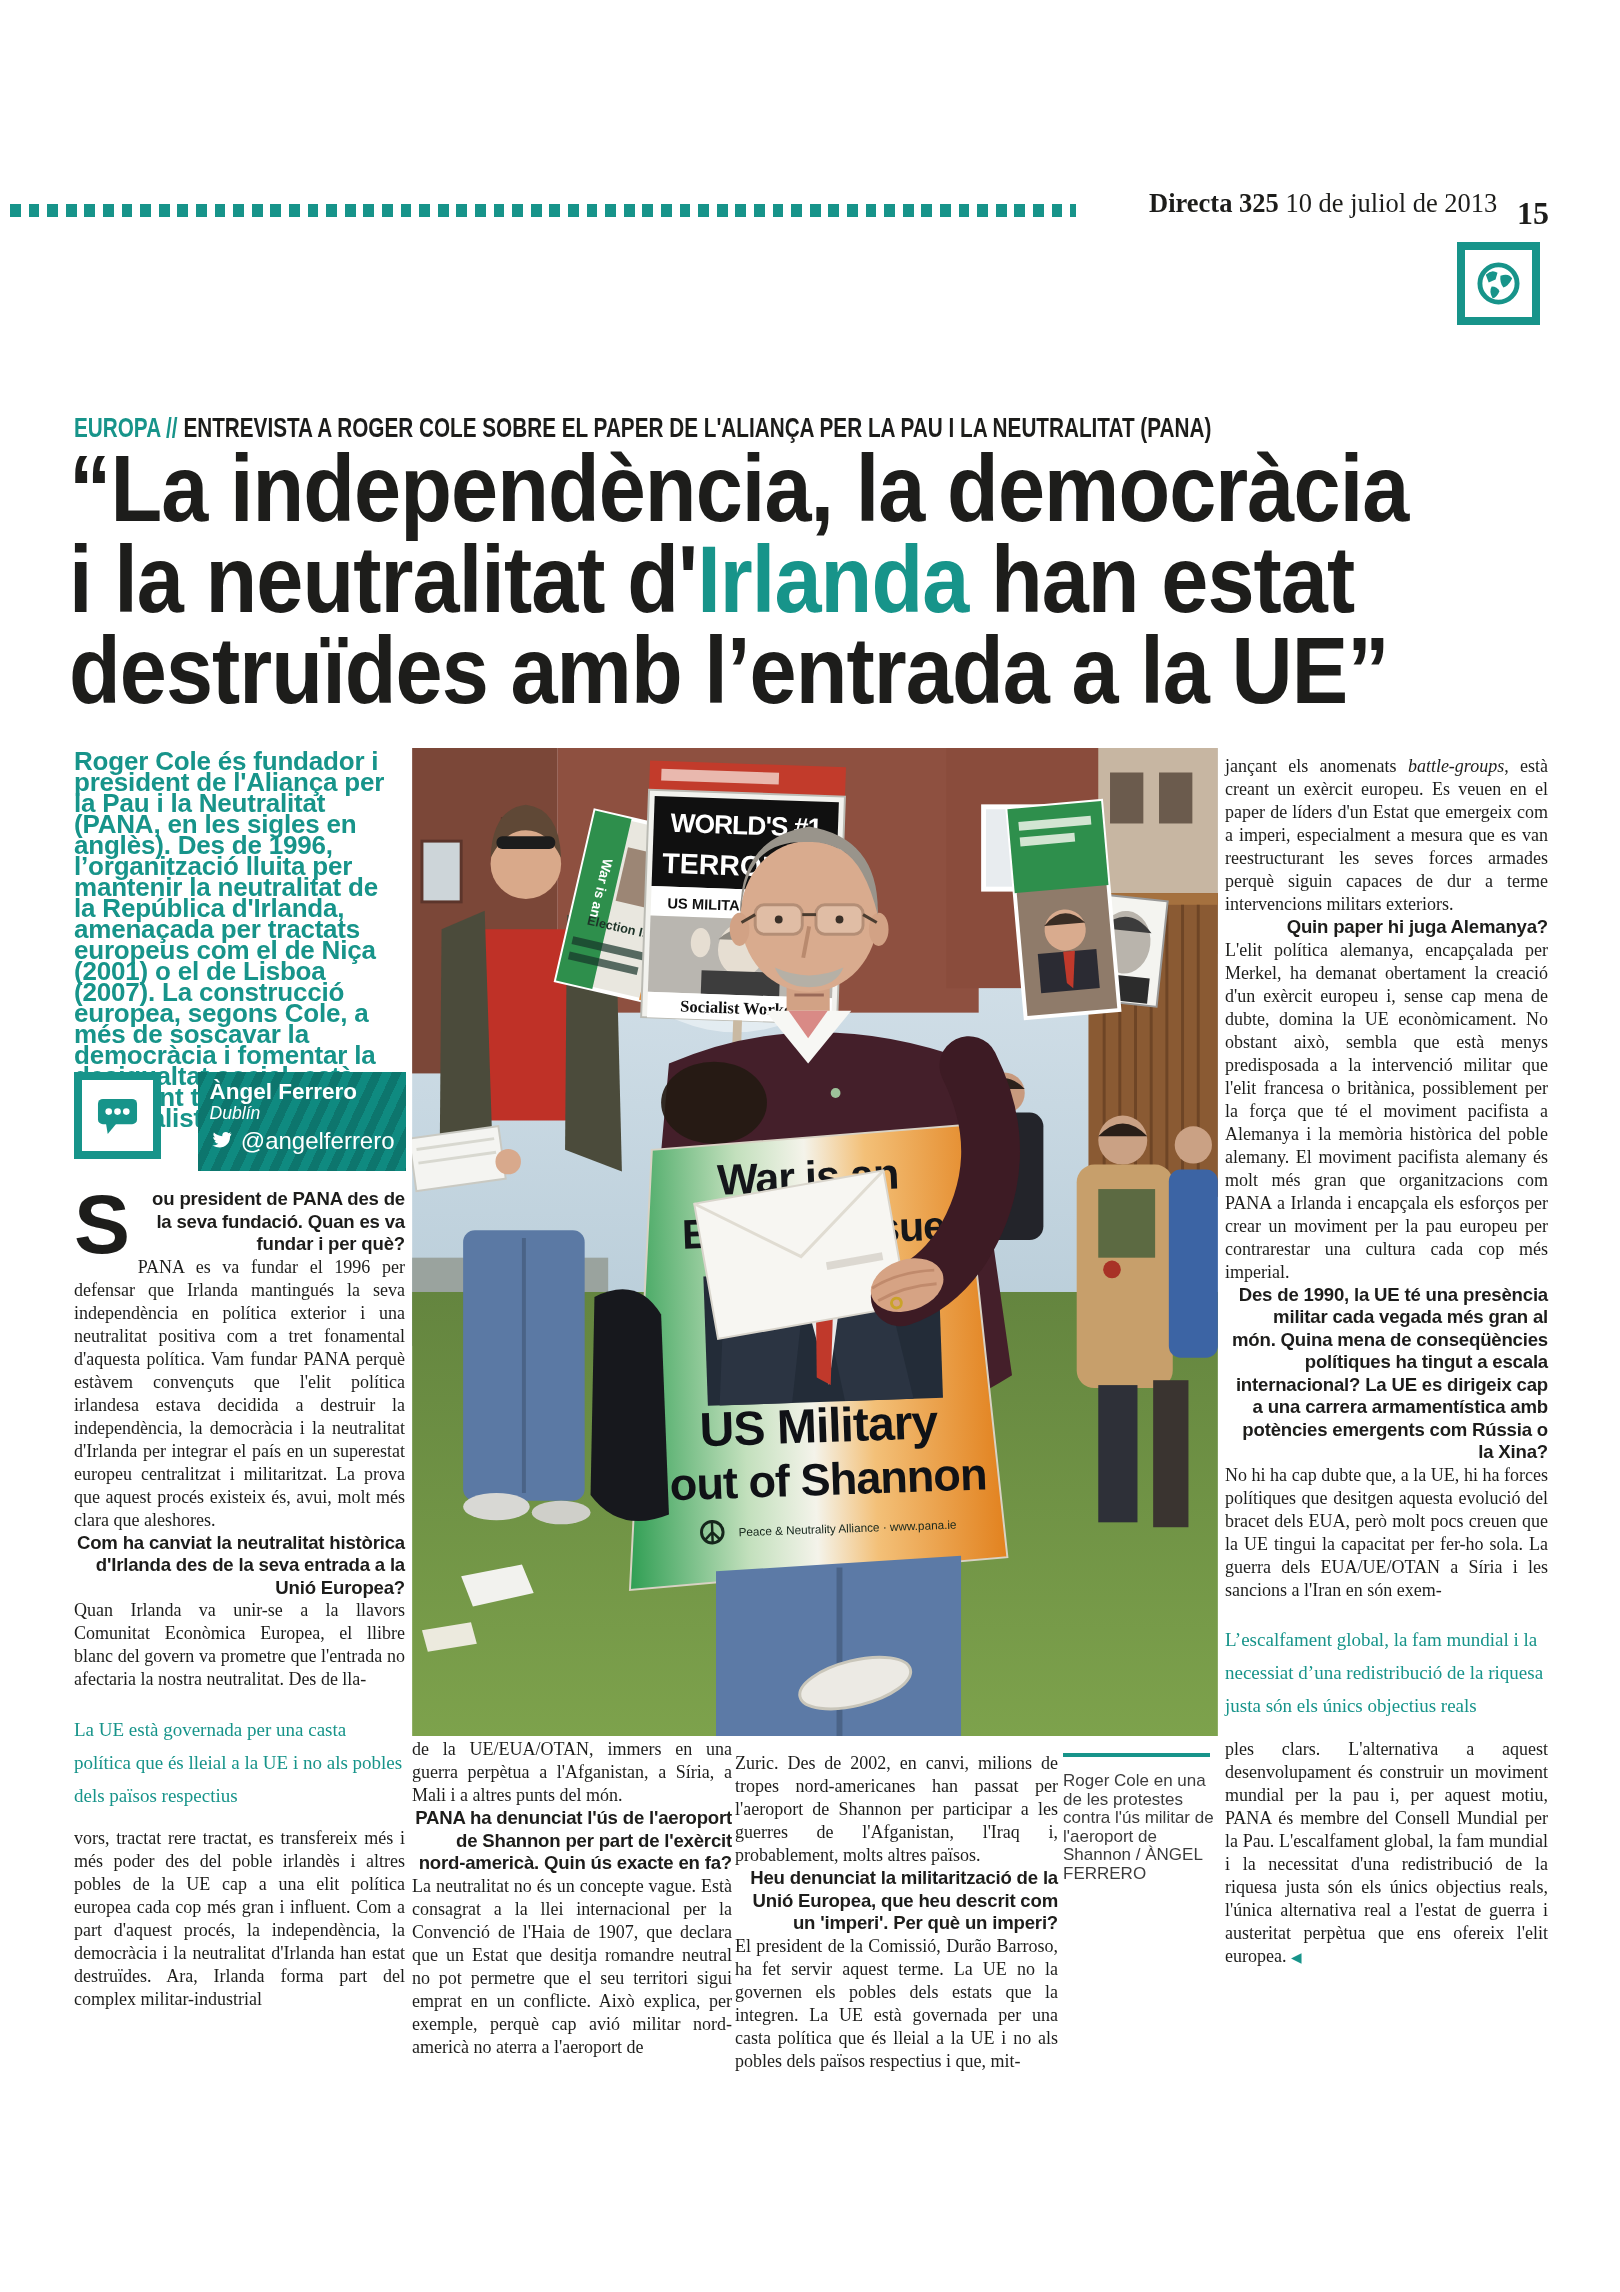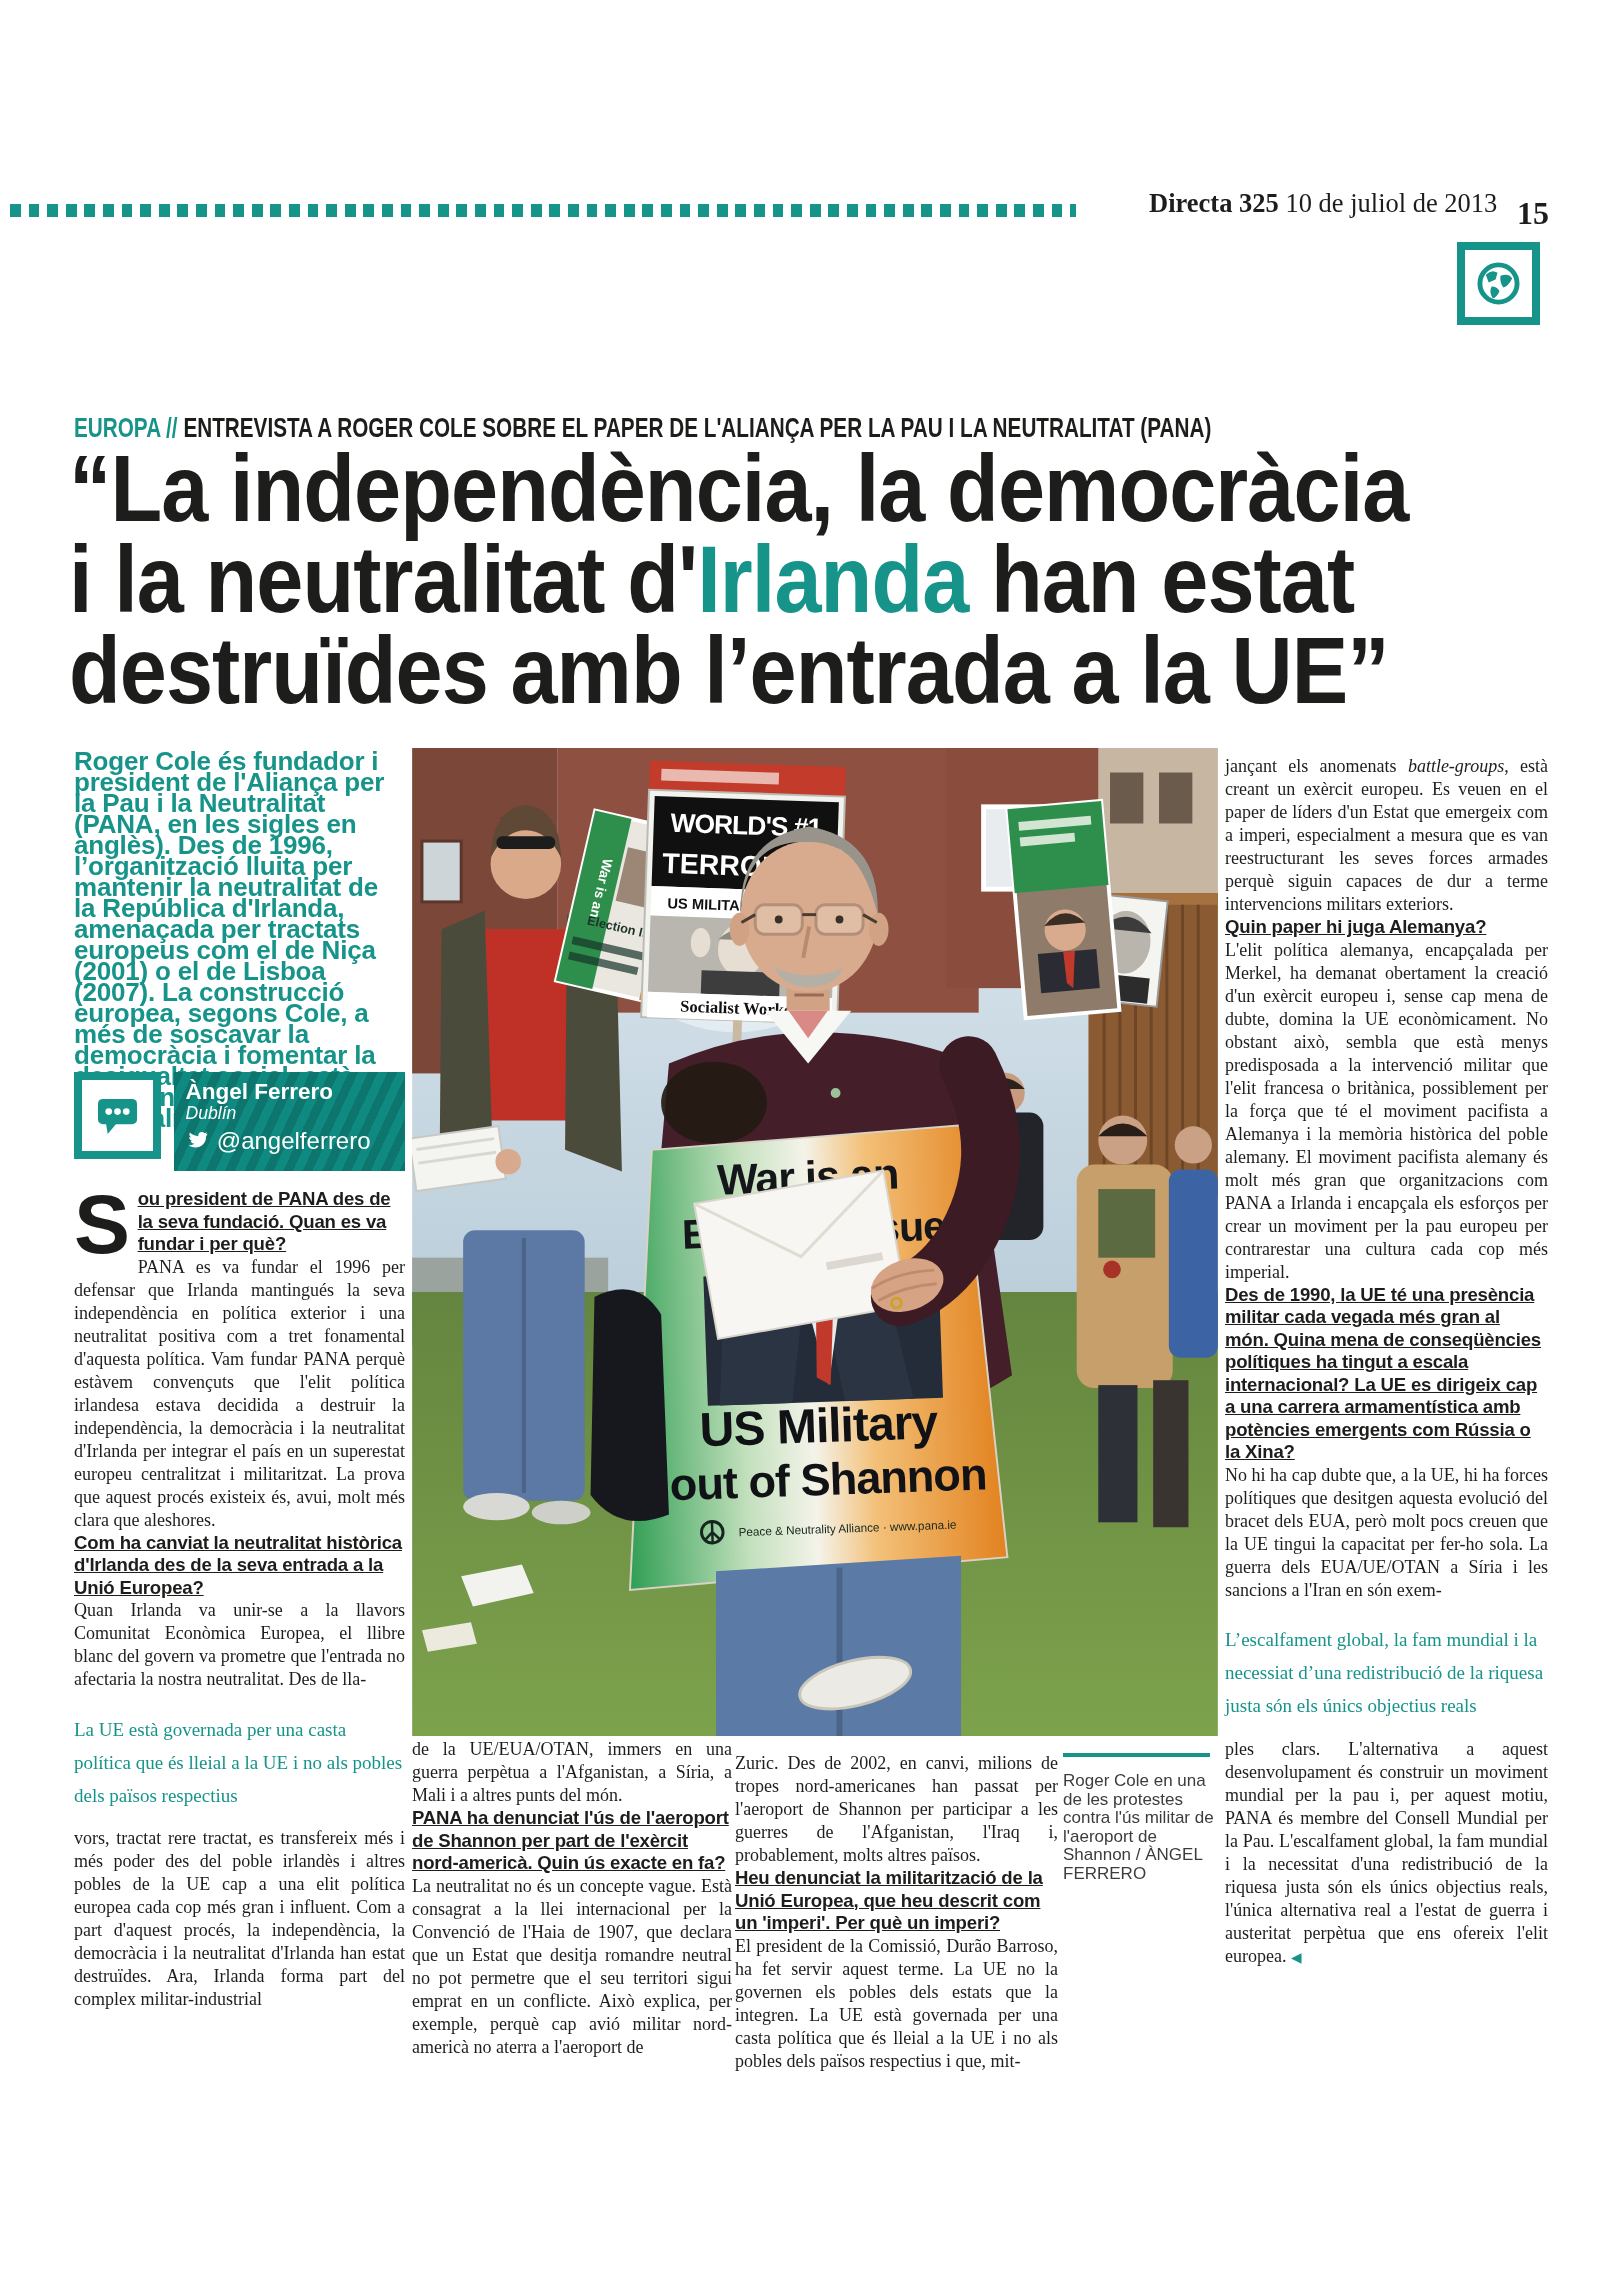--- a/index.html
+++ b/index.html
@@ -21,35 +21,35 @@
   .kicker{position:absolute;left:74px;top:412px;font-size:28px;font-weight:700;letter-spacing:0px;
         transform:scaleX(.74);transform-origin:left top;white-space:nowrap;}
   .kicker .sec{color:#17948A;padding-right:7.8px;}
   .headline{position:absolute;left:69px;top:443px;width:1862px;font-weight:700;font-size:94px;
         line-height:.97;letter-spacing:-1px;transform:scaleX(.9);transform-origin:left top;}
   .headline .hl{color:#17948A;}
 
   
   .standfirst{position:absolute;left:74px;top:751px;width:331px;color:#17948A;font-weight:700;
         font-size:26px;line-height:21px;letter-spacing:-0.2px;}
-  .byline{position:absolute;left:74px;top:1072px;width:331px;height:99px;display:flex;}
+  .byline{position:absolute;left:74px;top:1072px;width:331px;height:99px;display:flex;gap:24px;}
   .icon-box{width:71px;height:71px;border:8.8px solid #17948A;background:#fff;flex:none;
         display:flex;align-items:center;justify-content:center;margin-right:12.7px;}
   .by-card{flex:1;background:#0F8A80;color:#fff;padding:6.9px 11.8px 5.9px;
         background-image:repeating-linear-gradient(115deg,rgba(0,0,0,.15) 0 8.8px,transparent 8.8px 17.6px);}
   .by-name{font-weight:700;font-size:22.5px;line-height:25.5px;}
   .by-loc{font-style:italic;font-size:17.6px;line-height:19.6px;}
   .by-tw{display:flex;align-items:center;gap:7.8px;font-size:24px;margin-top:2.9px;}
 
   
   .col{position:absolute;font-family:"Liberation Serif",serif;font-size:18px;line-height:23px;
         text-align:justify;color:#1d1d1b;}
   .col p{margin:0;}
   .q{font-family:"Liberation Sans",sans-serif;font-weight:700;font-size:18.6px;line-height:22.5px;
-        text-align:left;letter-spacing:-0.2px;margin:21.6px 0 2.9px 0;text-decoration:underline;}
+        text-align:right;letter-spacing:-0.2px;margin:21.6px 0 2.9px 0;}
   .q.first{margin-top:0;}
   .dropcap{float:left;font-family:"Liberation Sans",sans-serif;font-weight:700;font-size:84px;
         line-height:.78;margin:3.9px 7.8px 0 0;}
   .pullquote{font-family:"Liberation Serif",serif;color:#17948A;font-size:19px;line-height:33px;
         text-align:left;margin:21.6px 0 15.7px 0;}
   .endmark{color:#17948A;font-size:13.7px;}
   #col1{left:74px;top:1188px;width:331px;}
   #col2{left:412px;top:1738px;width:320px;}
   #col3{left:735px;top:1752px;width:323px;}
   #col4{left:1225px;top:755px;width:323px;}

